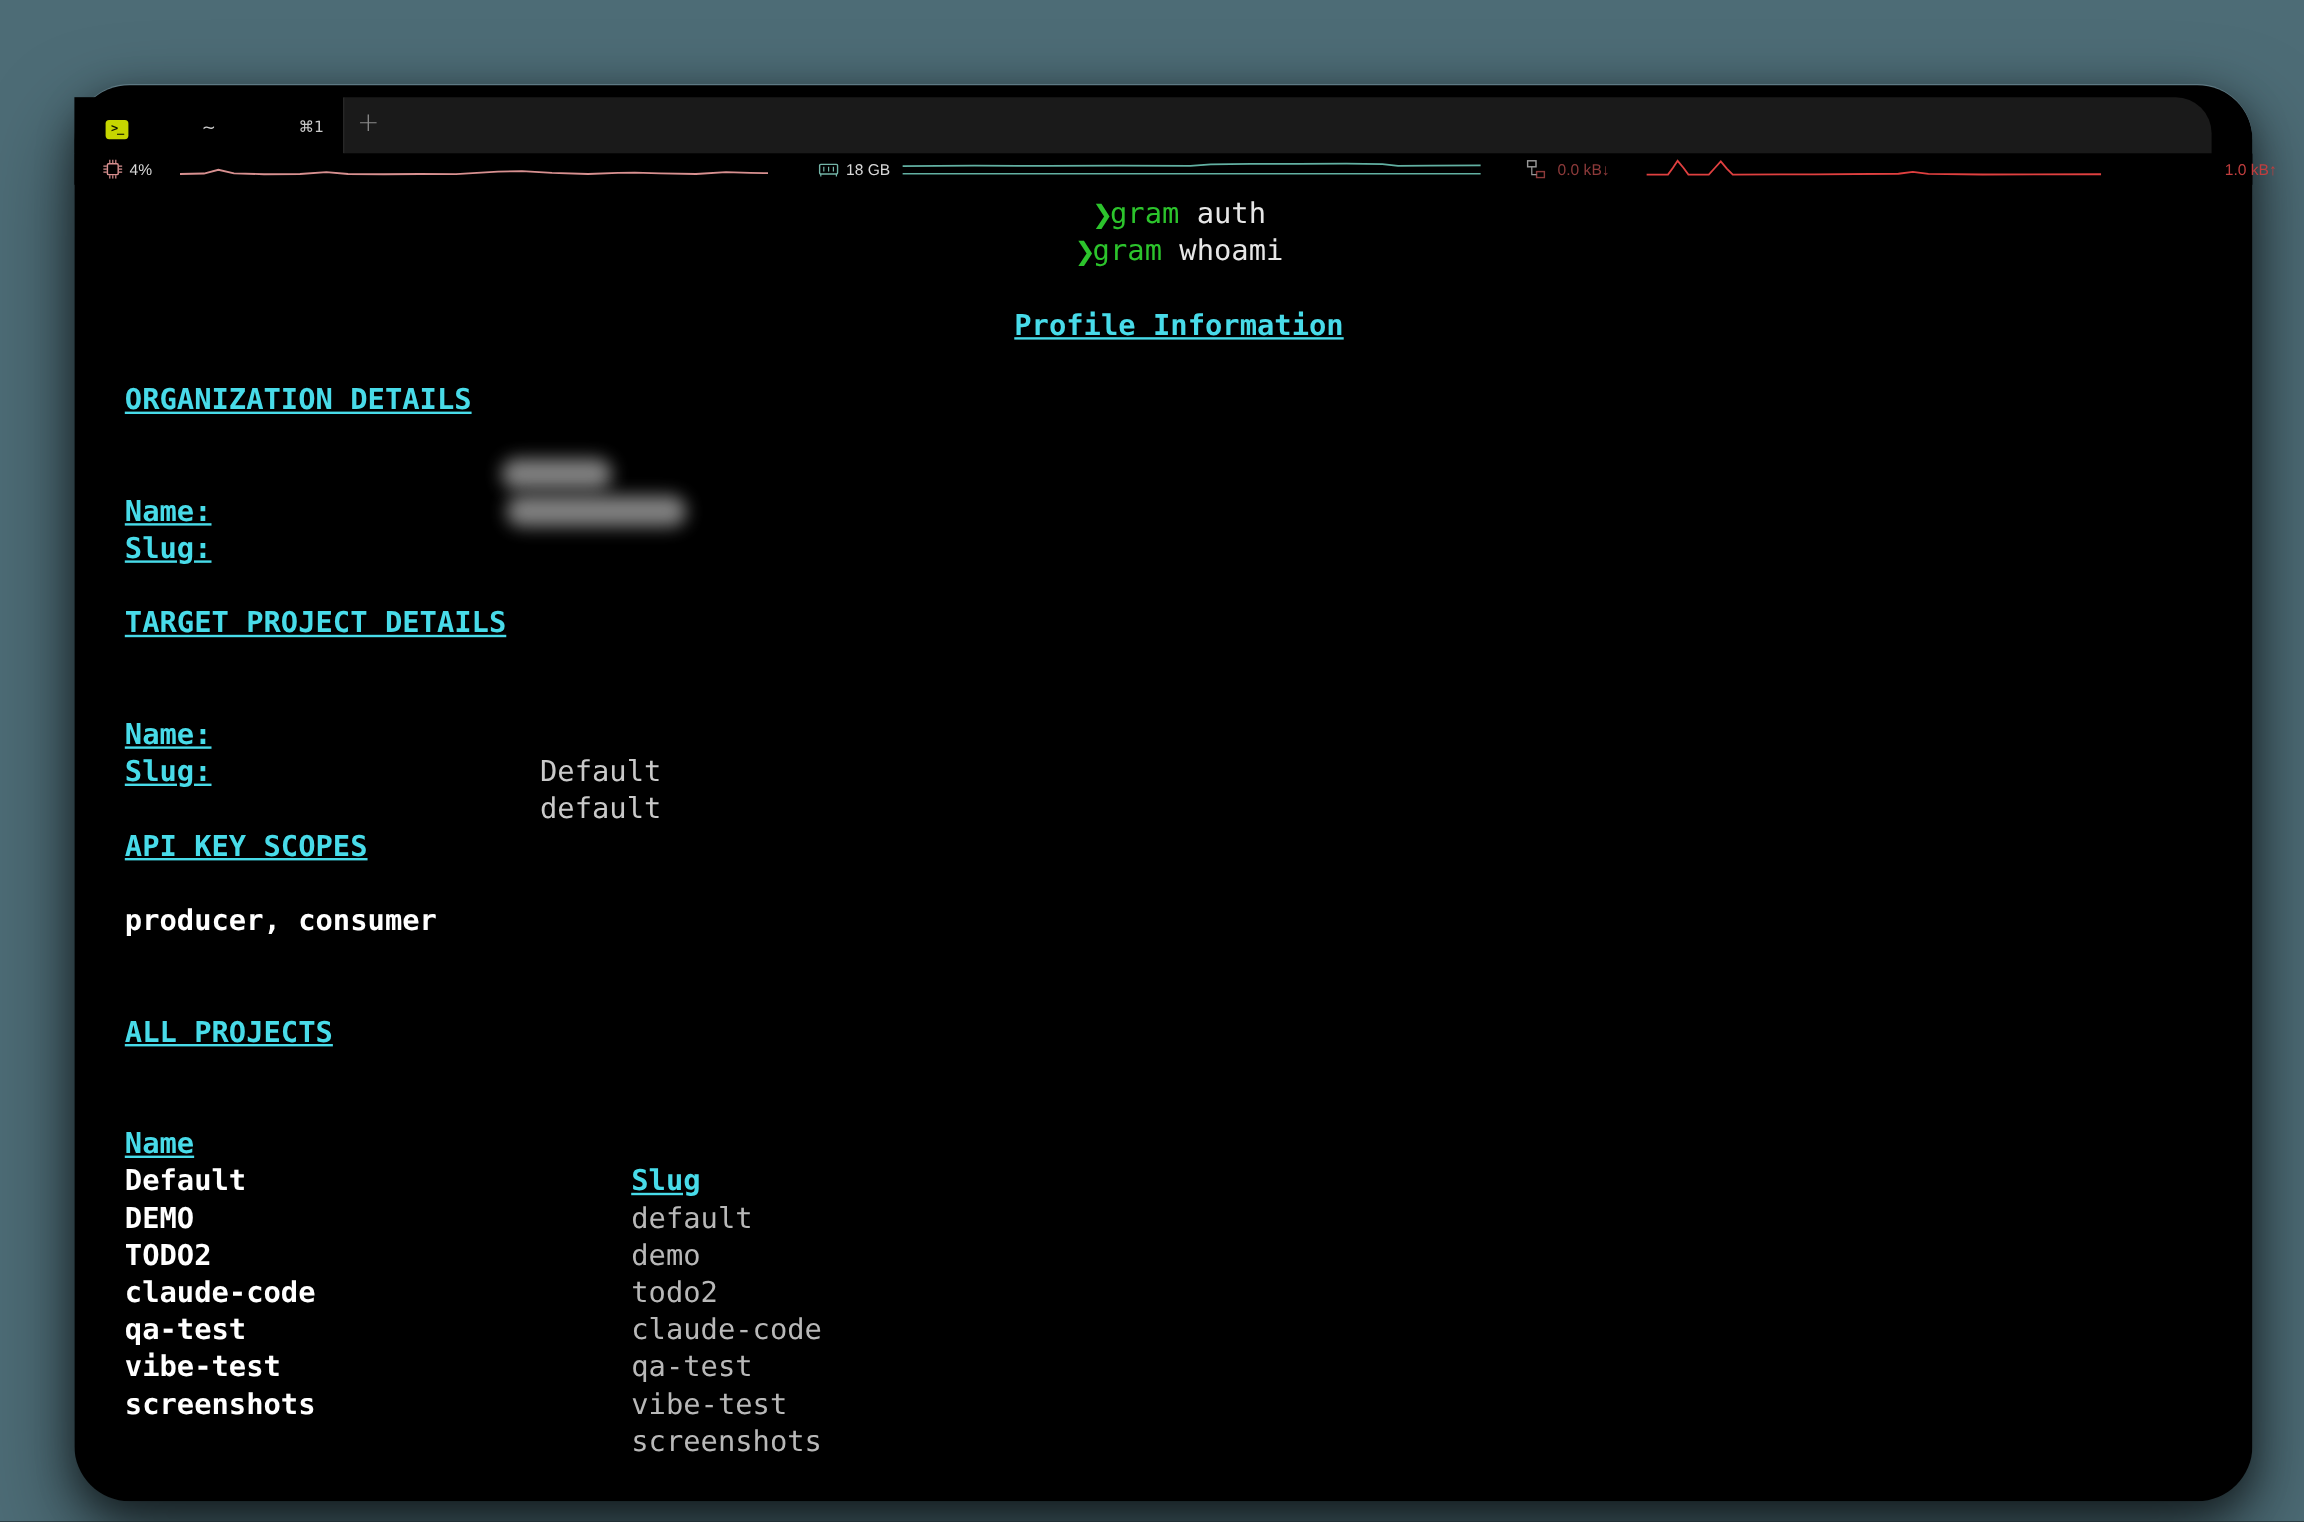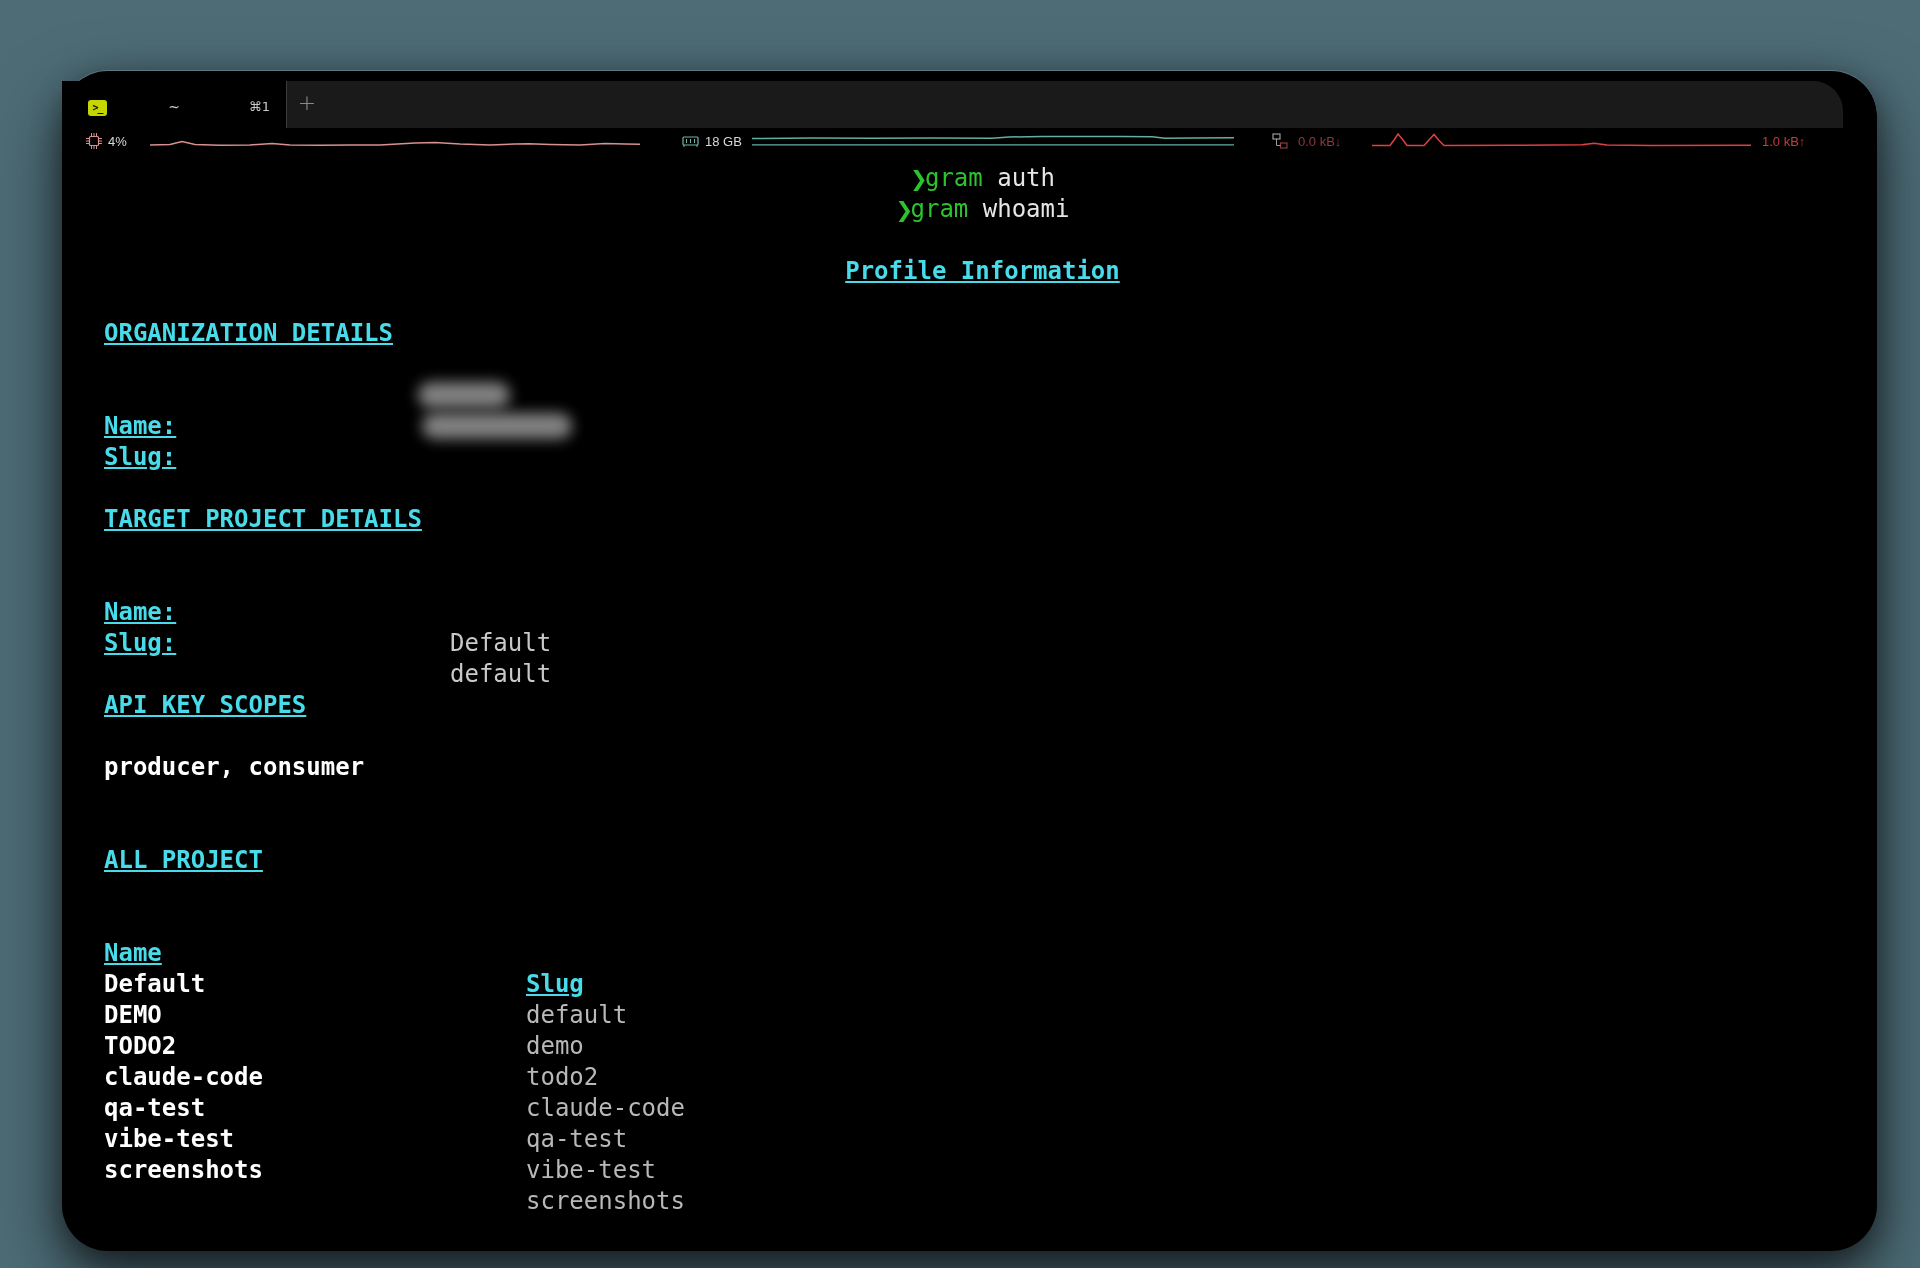--- a/index.html
+++ b/index.html
@@ -117,21 +117,21 @@
 
     <svg class="sicon" style="left:1210px" width="16" height="16" viewBox="0 0 16 16">
       <rect x="1" y="1" width="7" height="5" fill="none" stroke="#9a9a9a" stroke-width="1.2"></rect>
       <rect x="8.5" y="10" width="6.5" height="5" fill="none" stroke="#8d3a3a" stroke-width="1.2"></rect>
       <path stroke="#9a9a9a" stroke-width="1" fill="none" d="M4.5 6v6.5h4"></path>
     </svg>
     <span class="slab s-darkred" style="left:1236px">0.0 kB↓</span>
     <svg class="sgraph" style="left:1310px" width="379" height="18" viewBox="0 0 379 18">
       <polyline fill="none" stroke="#e04040" stroke-width="1.5" points="0,13.5 18,13.5 22,8 26,2 31,8 35,13.5 52,13.5 57,8 62,2.5 67,8.5 72,13.5 140,13.3 210,12.8 222,11.3 235,12.9 280,13.4 379,13.2"></polyline>
     </svg>
-    <span class="slab s-red" style="left:1700px">1.0 kB↑</span>
+    <span class="slab s-red" style="left:1792px">1.0 kB↑</span>
   </div>
 
   <div class="term">
     <div class="tline ind1"><span class="prompt-char">❯</span><span class="green">gram</span> <span>auth</span></div>
     <div class="tline ind1"><span class="prompt-char">❯</span><span class="green">gram</span> <span>whoami</span></div>
     <div class="tline"></div>
     <div class="tline ind1"><span class="cyan">Profile Information</span></div>
     <div class="tline"></div>
     <div class="tline"><span class="lbl cyan">ORGANIZATION DETAILS</span></div>
     <div class="tline"></div>
@@ -155,21 +155,21 @@
       <span class="lbl cyan">Slug:</span>
       <span class="val gray">default</span>
     </div>
     <div class="tline"></div>
     <div class="tline"></div>
     <div class="tline"><span class="lbl cyan">API KEY SCOPES</span></div>
     <div class="tline"></div>
     <div class="tline"><span class="lbl white-b">producer, consumer</span></div>
     <div class="tline"></div>
     <div class="tline"></div>
-    <div class="tline"><span class="lbl cyan">ALL PROJECT</span></div>
+    <div class="tline"><span class="lbl cyan">ALL PROJECTS</span></div>
     <div class="tline"></div>
     <div class="tline">
       <span class="col-name cyan">Name</span>
       <span class="col-slug cyan">Slug</span>
     </div>
     <div class="tline">
       <span class="col-name white-b">Default</span>
       <span class="col-slug slug-gray">default</span>
     </div>
     <div class="tline">

